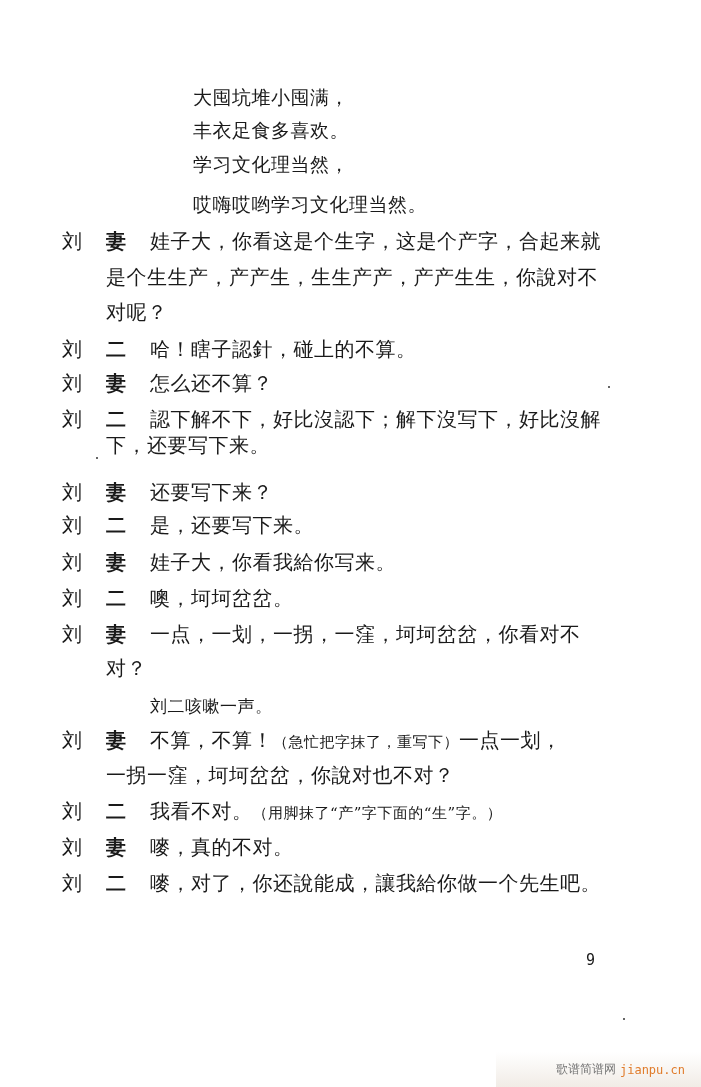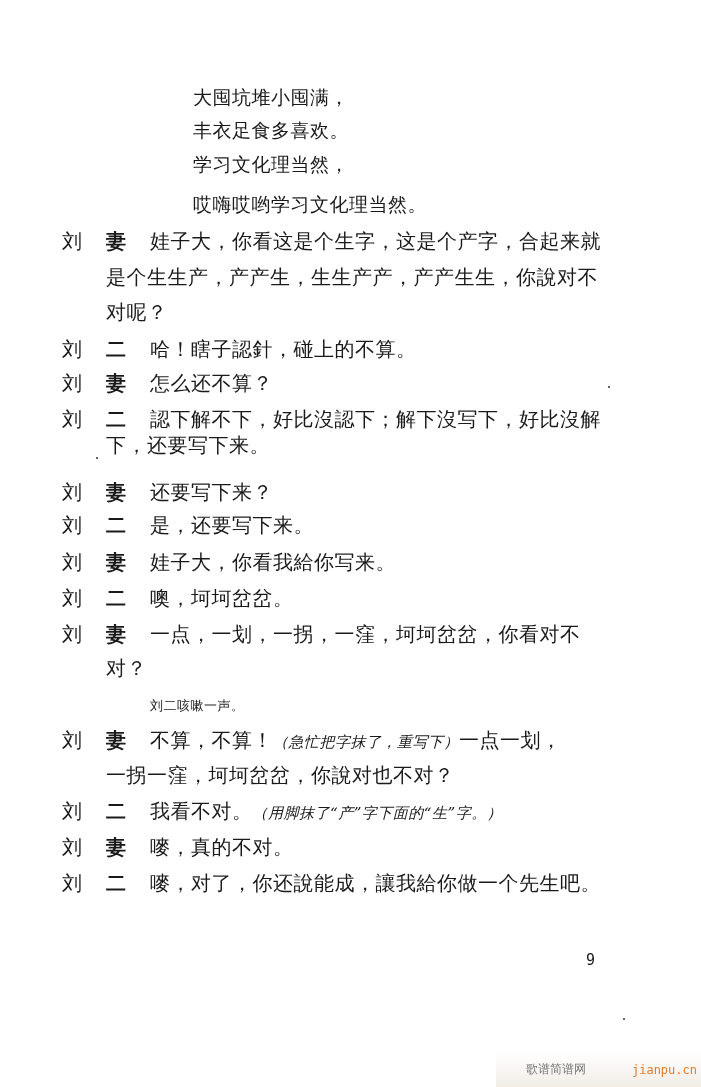--- a/index.html
+++ b/index.html
@@ -23,36 +23,35 @@
     .speaker {
       position: absolute;
       white-space: nowrap;
       font-size: 20px;
       line-height: 24px;
     }
     .sp-surname { left: 62px; }
     .sp-name { left: 106px; font-weight: bold; }
     .speech { left: 150px; }
     .cont { left: 106px; }
-    .stage { left: 150px; font-size: 13px; }
-    .paren { font-size: 15px; font-style: italic; }
+    .stage { left: 150px; font-size: 17px; }
+    .paren { font-size: 15px; }
     .pagenum {
       position: absolute; left: 586px; top: 951px;
       font-size: 15px; line-height: 18px;
       font-family: "DejaVu Sans Mono", monospace;
     }
     .speck {
       position: absolute; width: 2px; height: 2px; background: #333; border-radius: 1px;
     }
     .watermark {
       position: absolute; left: 496px; top: 1052px; width: 205px; height: 35px;
       background: linear-gradient(to bottom, #ffffff, #f1ece6);
-      display: flex; align-items: center; justify-content: flex-end; padding-right: 4px;
+      display: flex; align-items: center; justify-content: flex-end; padding-right: 16px;
       box-sizing: border-box;
-      gap: 42px;
     }
     .wm-cn { font-family: "DejaVu Sans", sans-serif; font-size: 12px; color: #777; margin-right: 4px; }
     .wm-en { font-family: "DejaVu Sans Mono", monospace; font-size: 12px; color: #e07b2a; }
   </style>
 </head>
 <body>
 
 <div class="page">
 
   <div class="line poem" style="top:85px">大囤坑堆小囤满，</div>

